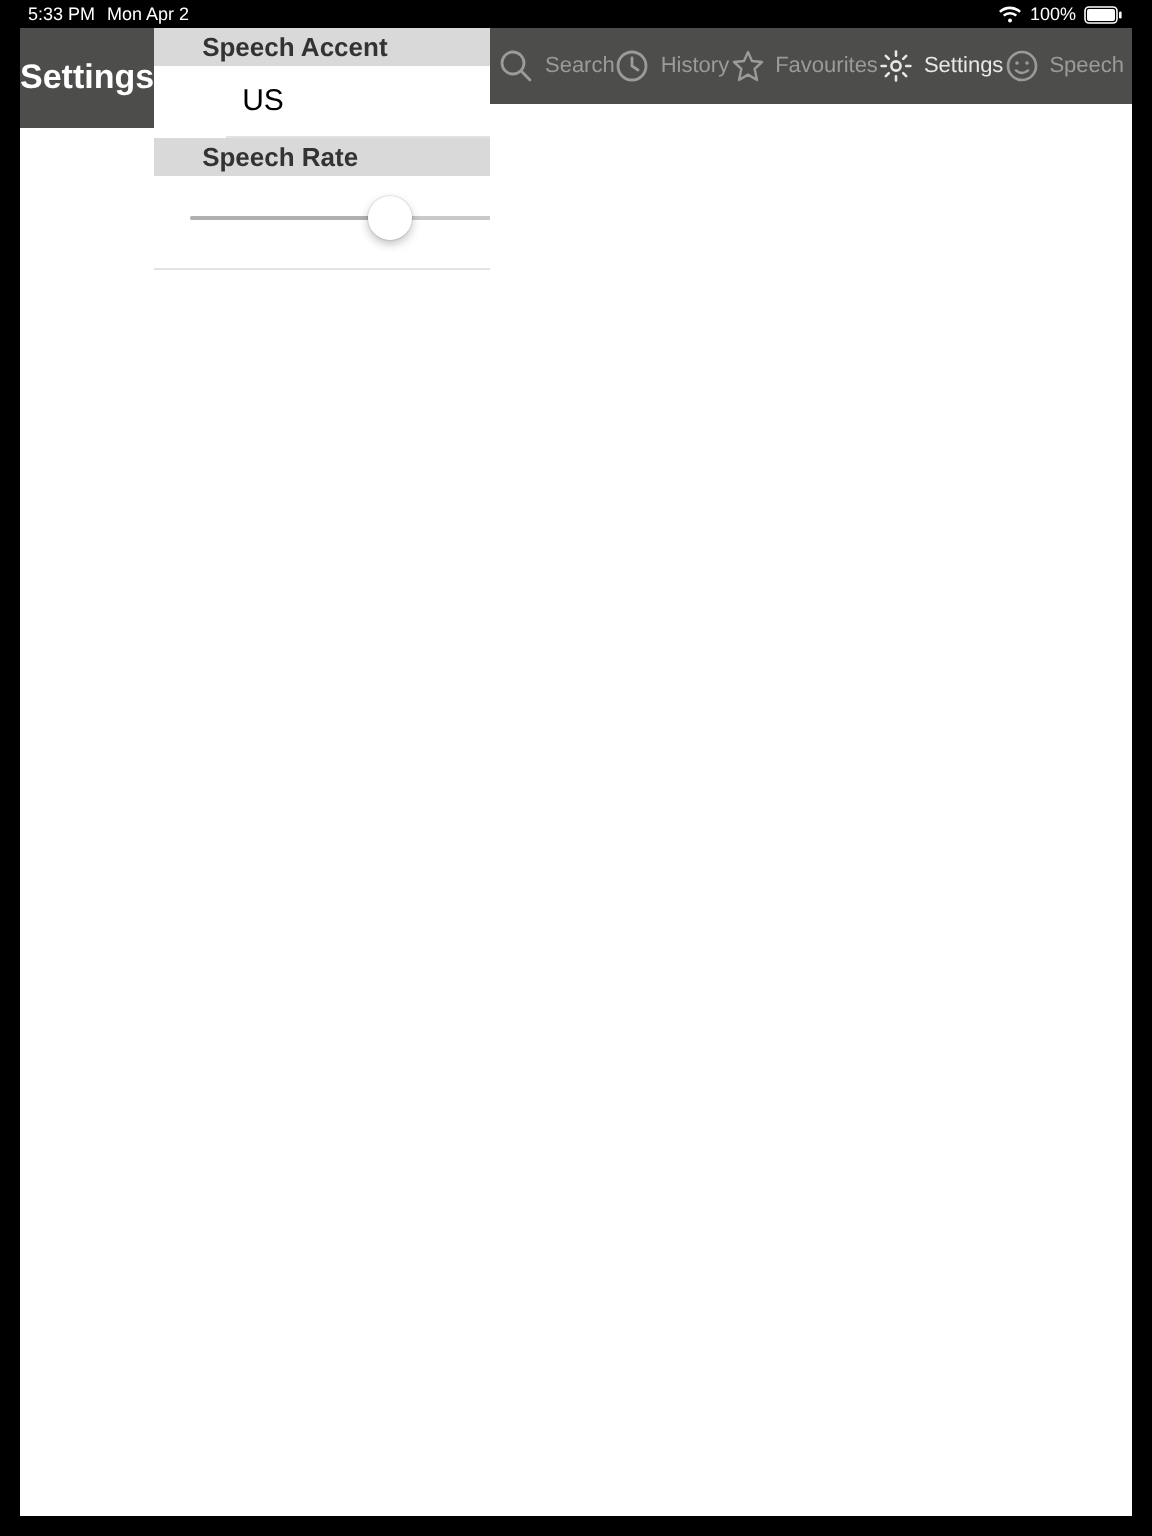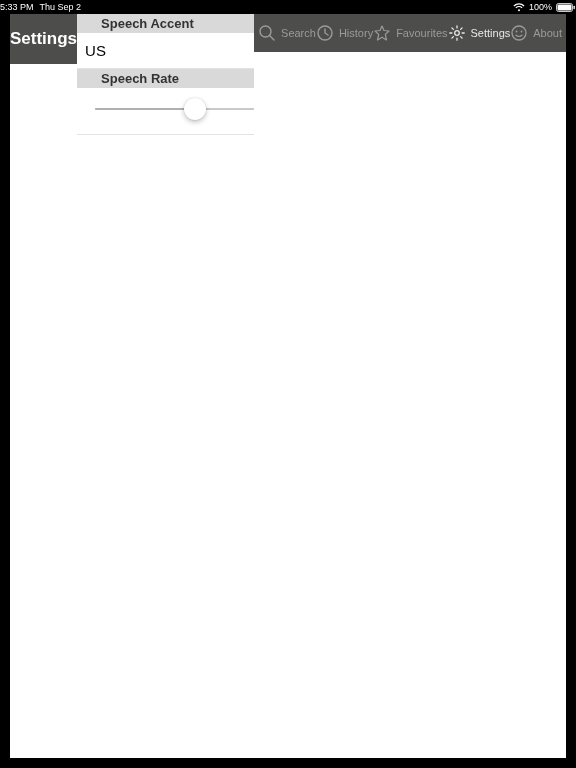--- a/index.html
+++ b/index.html
@@ -13,21 +13,21 @@
 }
 
 
 .status-bar {
   position: absolute;
   top: 0; left: 0; right: 0;
   height: 14px;
   display: flex;
   align-items: center;
   justify-content: space-between;
-  padding: 0 0;
+  padding: 0 14px;
   color: #fff;
   font-size: 9px;
   font-weight: 500;
 }
 .status-left { display: flex; align-items: center; gap: 6px; }
 .status-right { display: flex; align-items: center; gap: 4px; }
 .wifi-icon svg, .battery-icon svg { display: block; }
 
 
 .app {
@@ -66,20 +66,21 @@
   font-weight: 600;
   padding: 2px 24px;
 }
 
 .row {
   background: #fff;
   padding: 9px 8px;
   font-size: 15px;
   color: #000;
   border-bottom: 1px solid #e3e3e3;
+  margin-left: 36px;
 }
 .row:last-of-type { border-bottom: none; }
 
 .slider-row {
   background: #fff;
   padding: 10px 8px 14px 8px;
   border-bottom: 1px solid #e3e3e3;
 }
 
 .slider {
@@ -142,21 +143,21 @@
 .tab-item .icon { width: 18px; height: 18px; display:flex; align-items:center; justify-content:center; }
 </style>
 </head>
 <body>
 
 <div class="device">
 
   <div class="status-bar">
     <div class="status-left">
       <span>5:33 PM</span>
-      <span>Thu Sep 2</span>
+      <span>Mon Apr 2</span>
     </div>
     <div class="status-right">
       <span class="wifi-icon">
         <svg width="12" height="9" viewBox="0 0 12 9">
             <path d="M6 8.2a1 1 0 1 0 0-2 1 1 0 0 0 0 2zM3.3 5.3a4 4 0 0 1 5.4 0l.9-.9a5.3 5.3 0 0 0-7.2 0l.9.9zM1.4 3.4a6.7 6.7 0 0 1 9.2 0l.9-.9a8 8 0 0 0-11 0l.9.9z" fill="#fff"></path>
           </svg>
       </span>
       <span>100%</span>
       <span class="battery-icon">
         <svg width="20" height="9" viewBox="0 0 20 9">
@@ -233,19 +234,19 @@
 
       <div class="tab-item">
         <span class="icon">
           <svg width="18" height="18" viewBox="0 0 18 18">
               <circle cx="9" cy="9" r="7" fill="none" stroke="currentColor" stroke-width="1.3"></circle>
               <circle cx="6.5" cy="7.5" r="0.9" fill="currentColor"></circle>
               <circle cx="11.5" cy="7.5" r="0.9" fill="currentColor"></circle>
               <path d="M6 11.2c1 .9 2 1.3 3 1.3s2-.4 3-1.3" fill="none" stroke="currentColor" stroke-width="1.2" stroke-linecap="round"></path>
             </svg>
         </span>
-        <span>About</span>
+        <span>Speech</span>
       </div>
 
     </div>
 
   </div>
 </div>
 
 </body></html>

